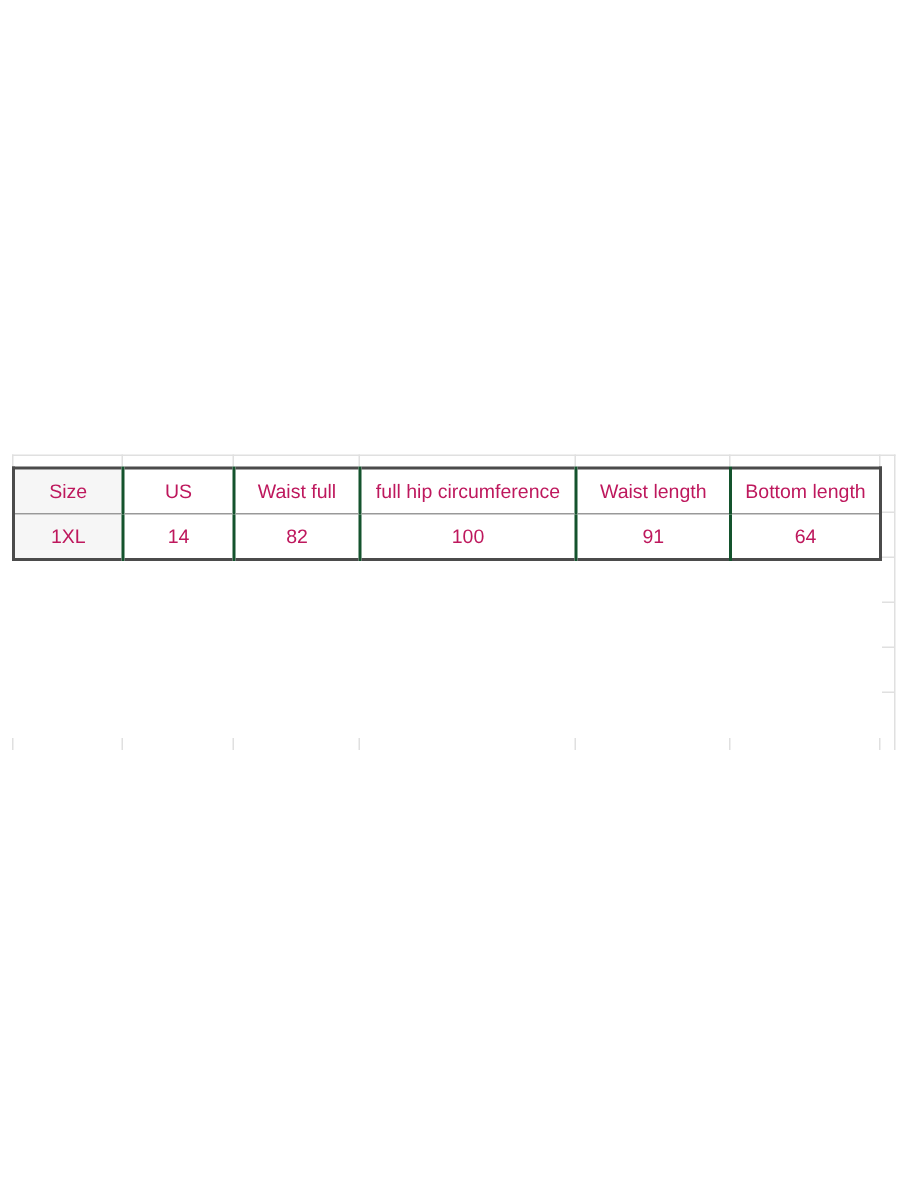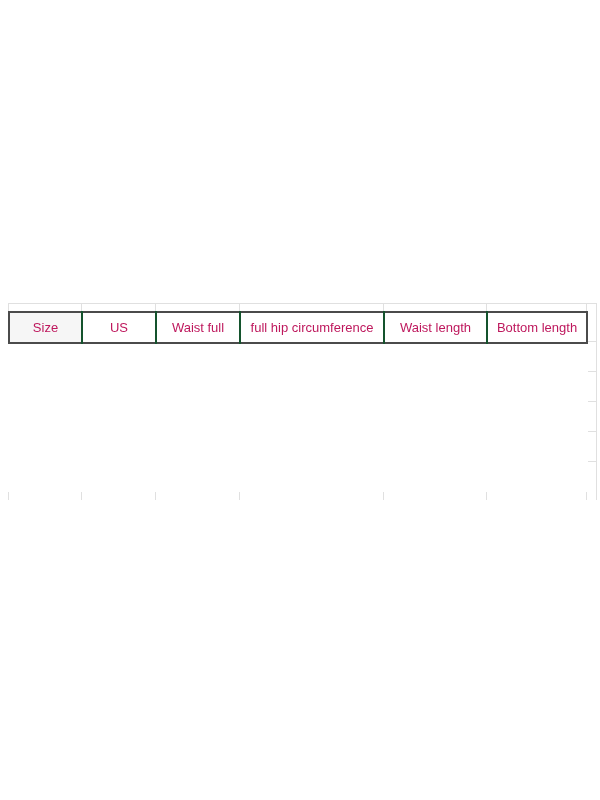--- a/index.html
+++ b/index.html
@@ -81,14 +81,22 @@
   </colgroup>
   <tbody>
     <tr>
       <th>Size</th>
       <th>US</th>
       <th>Waist full</th>
       <th>full hip circumference</th>
       <th>Waist length</th>
       <th>Bottom length</th>
     </tr>
+    <tr>
+      <td>1XL</td>
+      <td>14</td>
+      <td>82</td>
+      <td>100</td>
+      <td>91</td>
+      <td>64</td>
+    </tr>
   </tbody>
 </table>
 
 </body></html>

